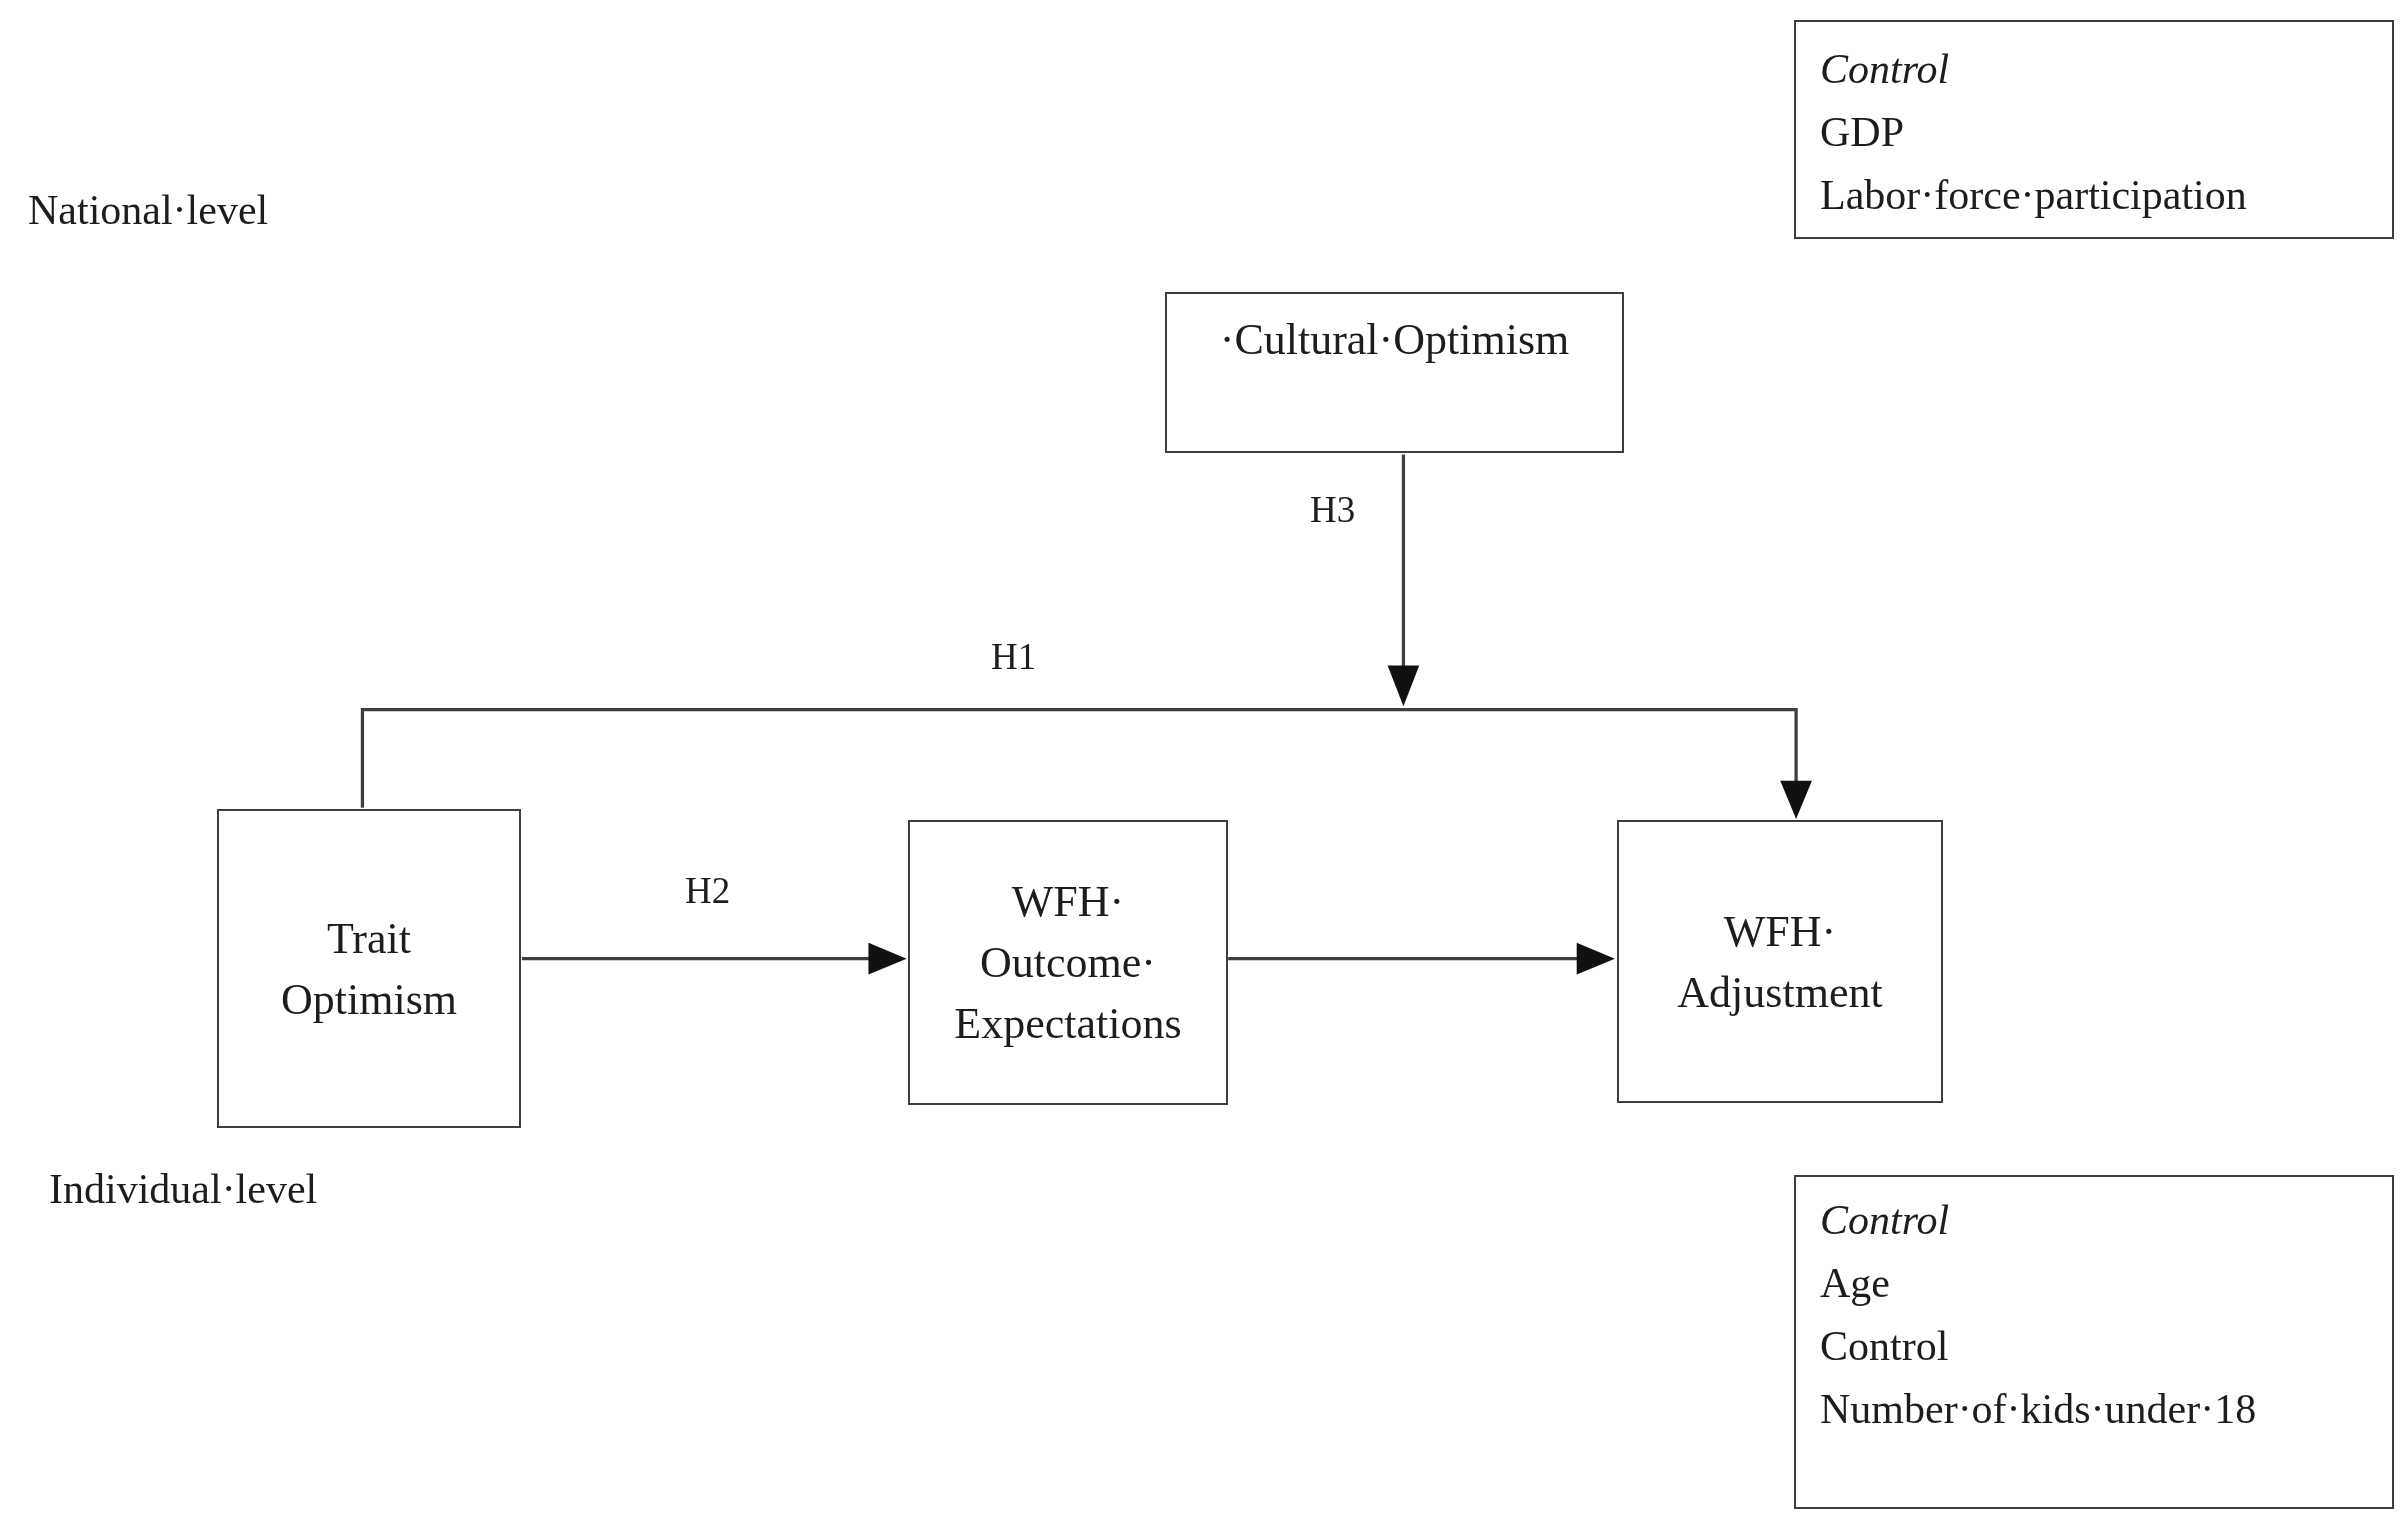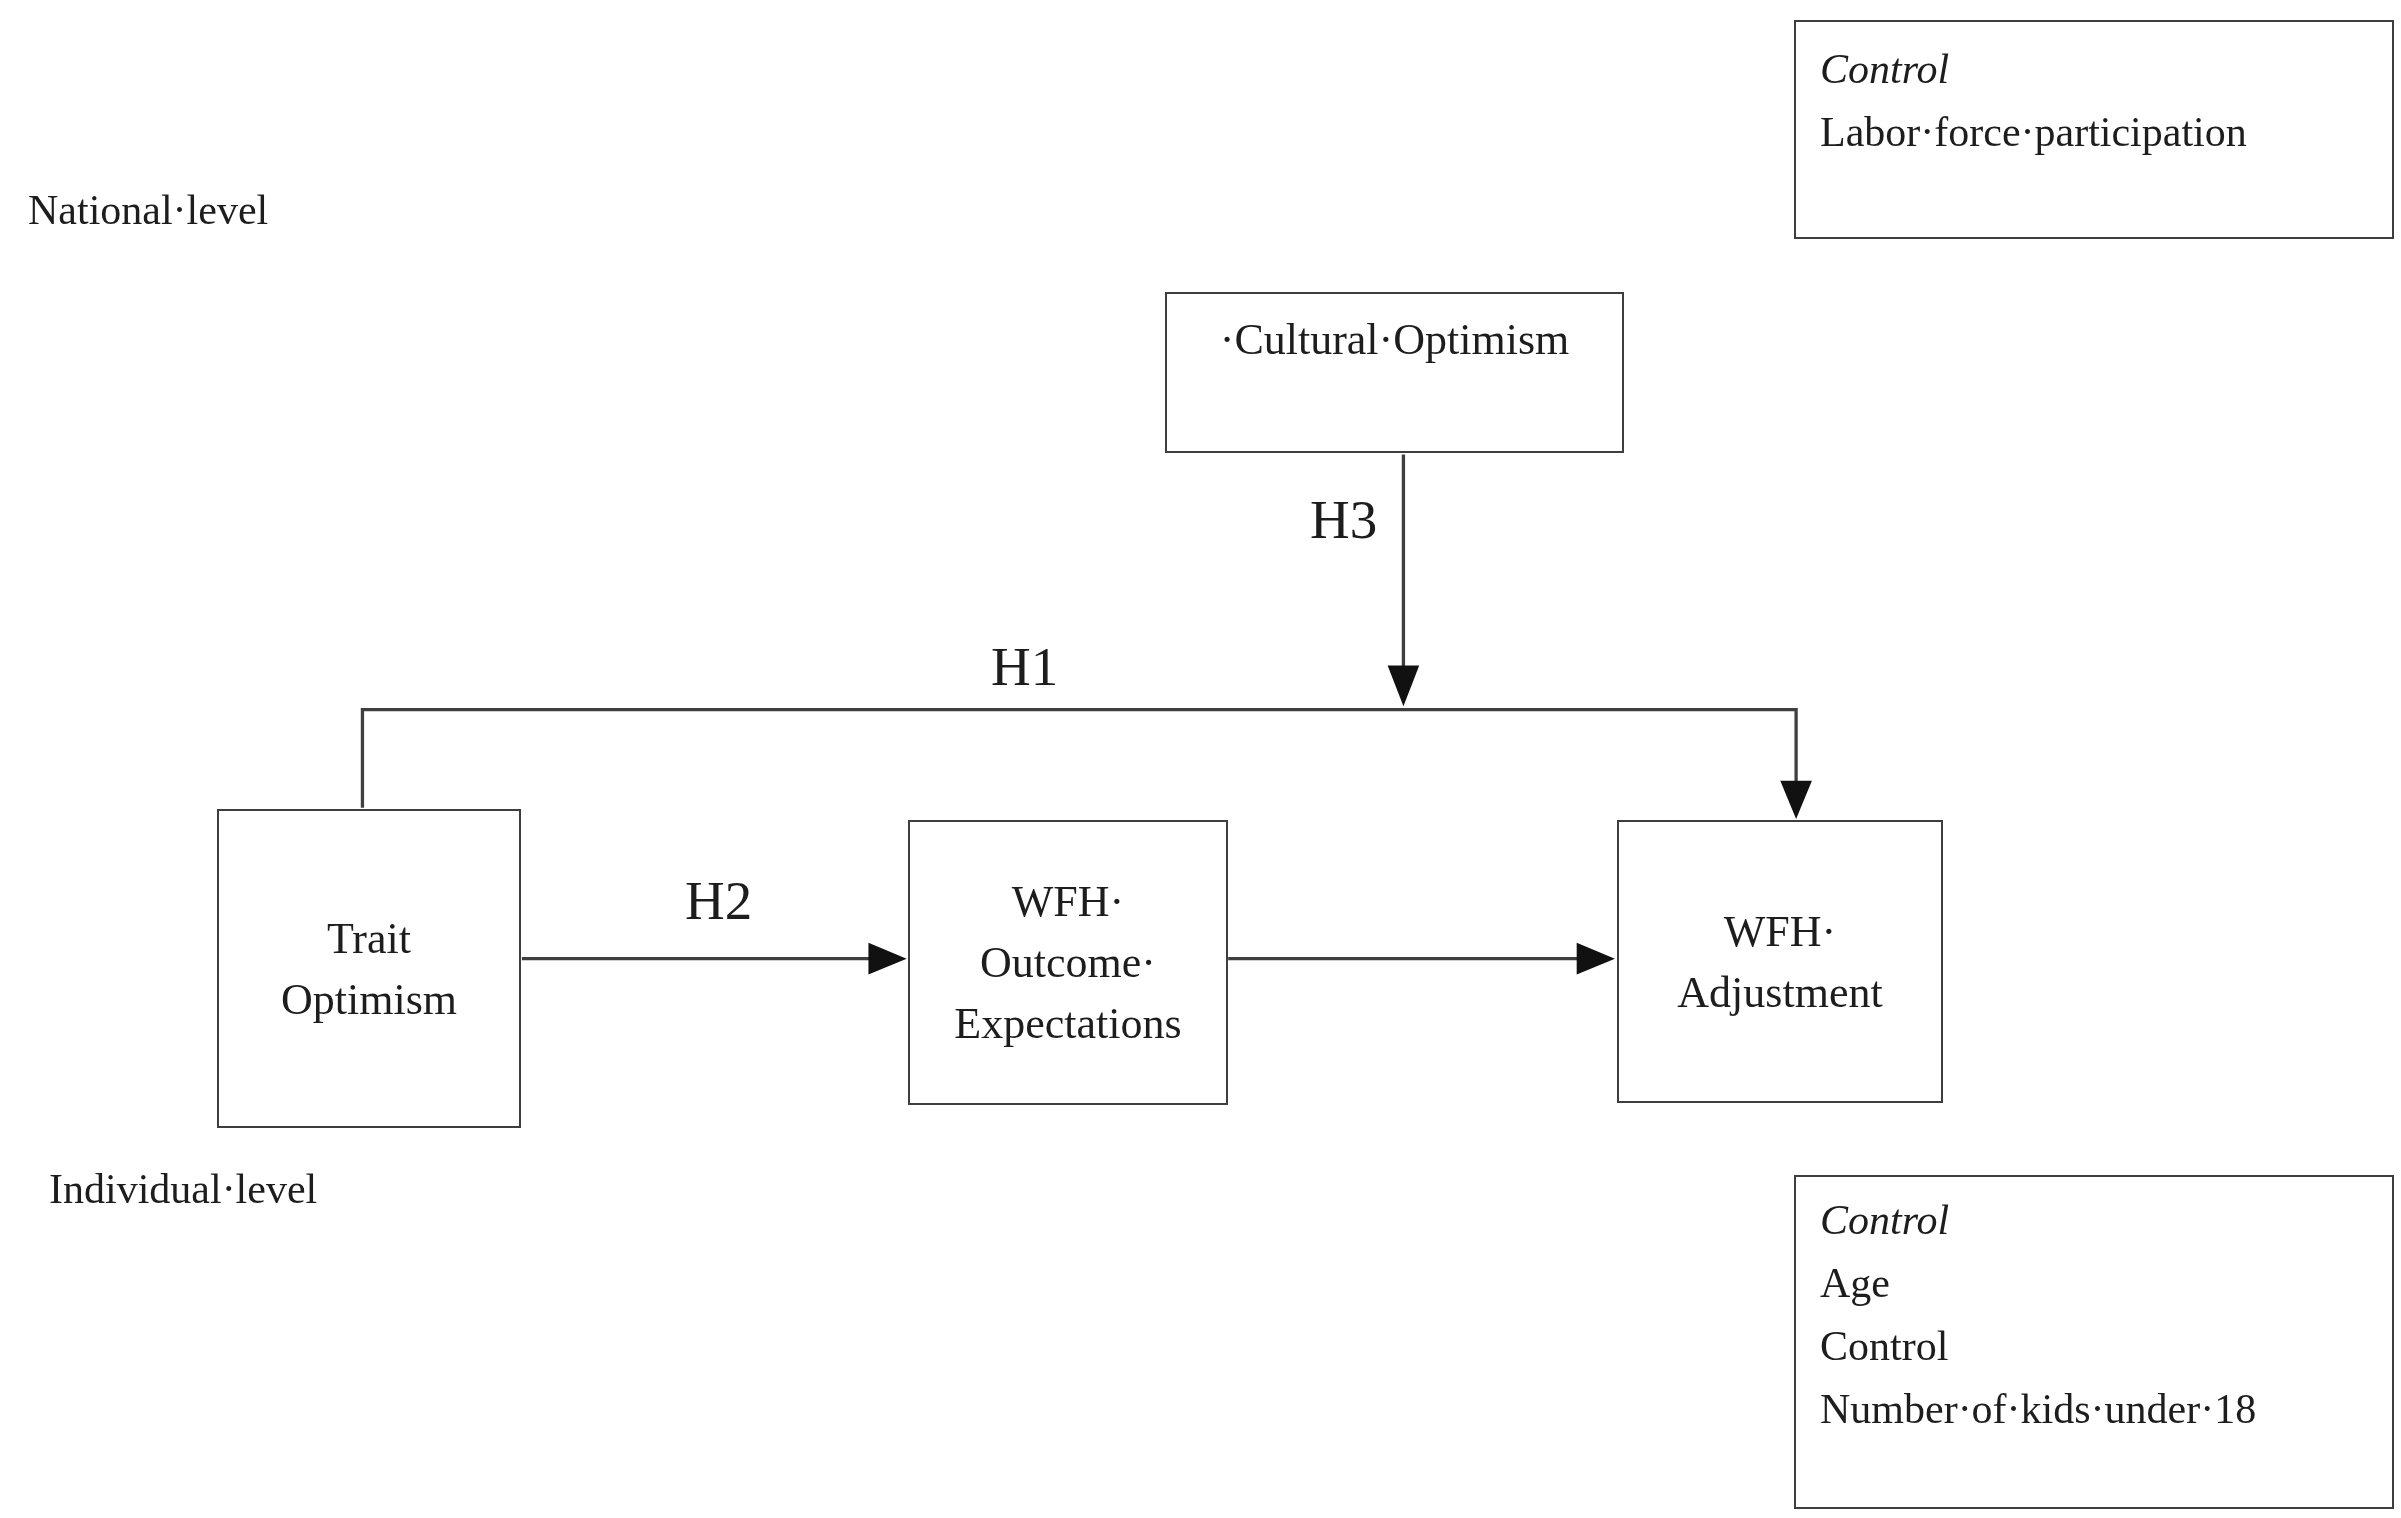--- a/index.html
+++ b/index.html
@@ -16,21 +16,21 @@
   }
   .flexcenter{display:flex;flex-direction:column;align-items:center;justify-content:center;text-align:center;}
   .boxtext{font-size:44px;line-height:61px;white-space:pre;}
   .toplabelbox{text-align:center;padding-top:14.5px;}
   .ctrl{
     padding:16px 13px 0 24px;font-size:42px;
   }
   .ctrl .line{display:block;line-height:63px;white-space:nowrap;}
   .italic{font-style:italic;}
   .lvl{position:absolute;font-size:42px;white-space:nowrap;}
-  .hyp{position:absolute;font-size:55px;white-space:nowrap;}
+  .hyp{position:absolute;font-size:37px;white-space:nowrap;}
 </style>
 </head>
 <body>
 
 <div class="canvas">
 
   <svg class="connectors" viewBox="0 0 3644 2304" xmlns="http://www.w3.org/2000/svg">
 
     <polyline points="550,1226 550,1077 2726,1077 2726,1192" fill="none" stroke="#3f3f3f" stroke-width="5"></polyline>
     <polygon points="2702,1185 2750,1185 2726,1243" fill="#111111"></polygon>
@@ -43,20 +43,21 @@
 
     <line x1="1864" y1="1455" x2="2395" y2="1455" stroke="#3f3f3f" stroke-width="5"></line>
     <polygon points="2393,1431 2393,1479 2451,1455" fill="#111111"></polygon>
   </svg>
 
   <div class="lvl" style="left:28px;top:186px;">National·level</div>
   <div class="lvl" style="left:49px;top:1165px;">Individual·level</div>
 
   <div class="box ctrl" style="left:1794px;top:20px;width:600px;height:219px;">
     <span class="line italic">Control</span>
+    <span class="line">GDP</span>
     <span class="line">Labor·force·participation</span>
   </div>
 
   <div class="box toplabelbox" style="left:1165px;top:292px;width:459px;height:161px;text-align:center;">
     <span class="boxtext">·Cultural·Optimism</span>
   </div>
 
   <div class="hyp" style="left:1310px;top:488px;">H3</div>
   <div class="hyp" style="left:983px;top:635px;margin-left:8px;">H1</div>
   <div class="hyp" style="left:685px;top:869px;">H2</div>

